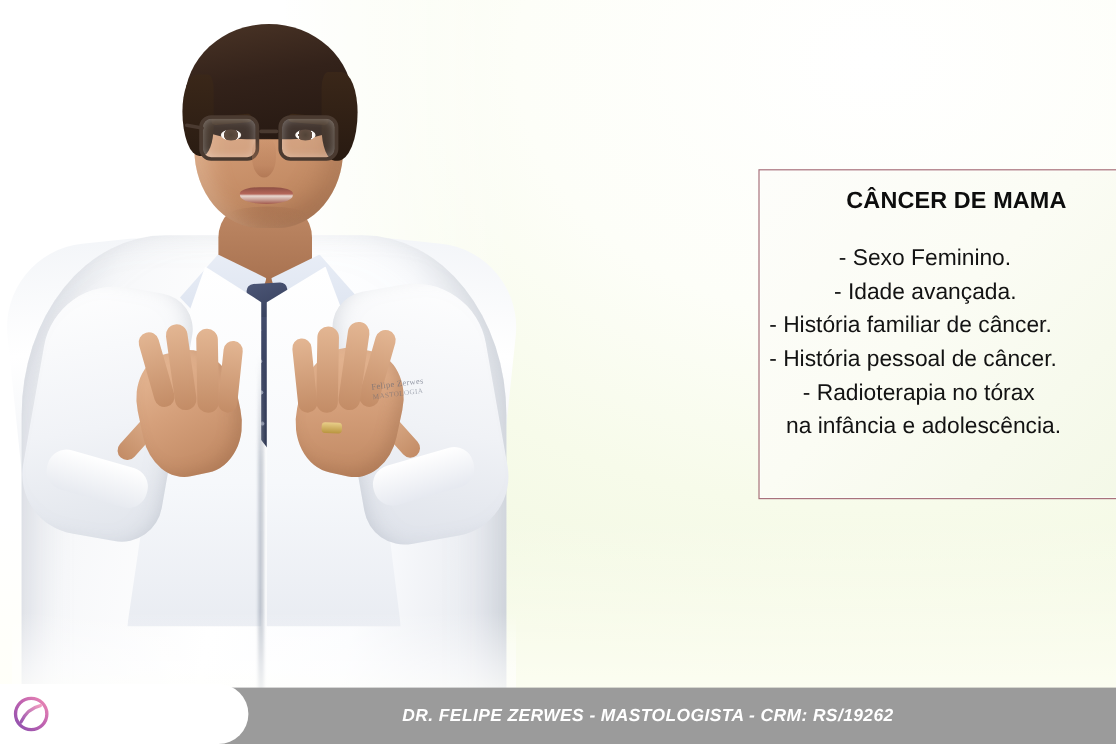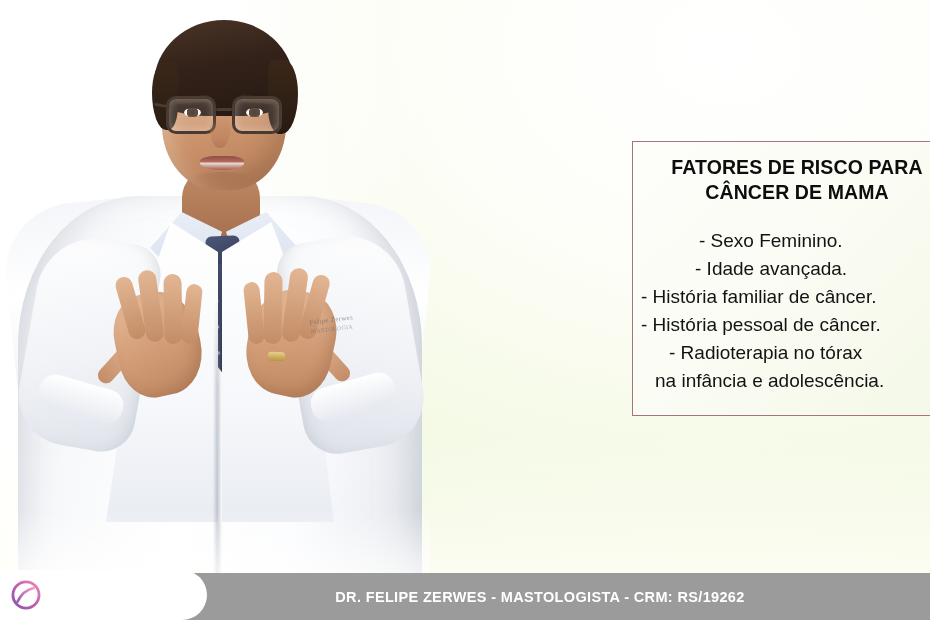--- a/index.html
+++ b/index.html
@@ -300,20 +300,21 @@
     background:#9b9b9b;
   }
   #caption {
     position:absolute; left:0; top:0; width:930px; height:47px;
     display:flex; align-items:center; justify-content:center;
     color:#ffffff;
     font-size:14.5px;
     font-weight:bold;
     letter-spacing:.35px;
     padding-left:150px;
+    font-style:italic;
   }
 
   #logo-panel {
     position:absolute; left:0; bottom:0;
     width:207px; height:50px;
     background:#ffffff;
     border-radius:0 26px 26px 0;
     display:flex; align-items:center;
     padding-left:8px;
     z-index:3;
@@ -397,21 +398,20 @@
     <div class="embroidery">
       <div>Felipe Zerwes</div>
       <div class="l2">MASTOLOGIA</div>
     </div>
 
     <div class="figure-fade"></div>
   </div>
 
   <div id="slide-box">
     <div id="slide-title">
-      <span class="t1">FATORES DE RISCO PARA</span>
       <span class="t2">CÂNCER DE MAMA</span>
     </div>
     <ul id="slide-list">
       <li class="li-c1">-    Sexo Feminino.</li>
       <li class="li-c2">-   Idade avançada.</li>
       <li class="li-c3">-   História familiar de câncer.</li>
       <li class="li-c4">-   História pessoal de câncer.</li>
       <li class="li-c5">-   Radioterapia no tórax</li>
       <li class="li-c6">na infância e adolescência.</li>
     </ul>

